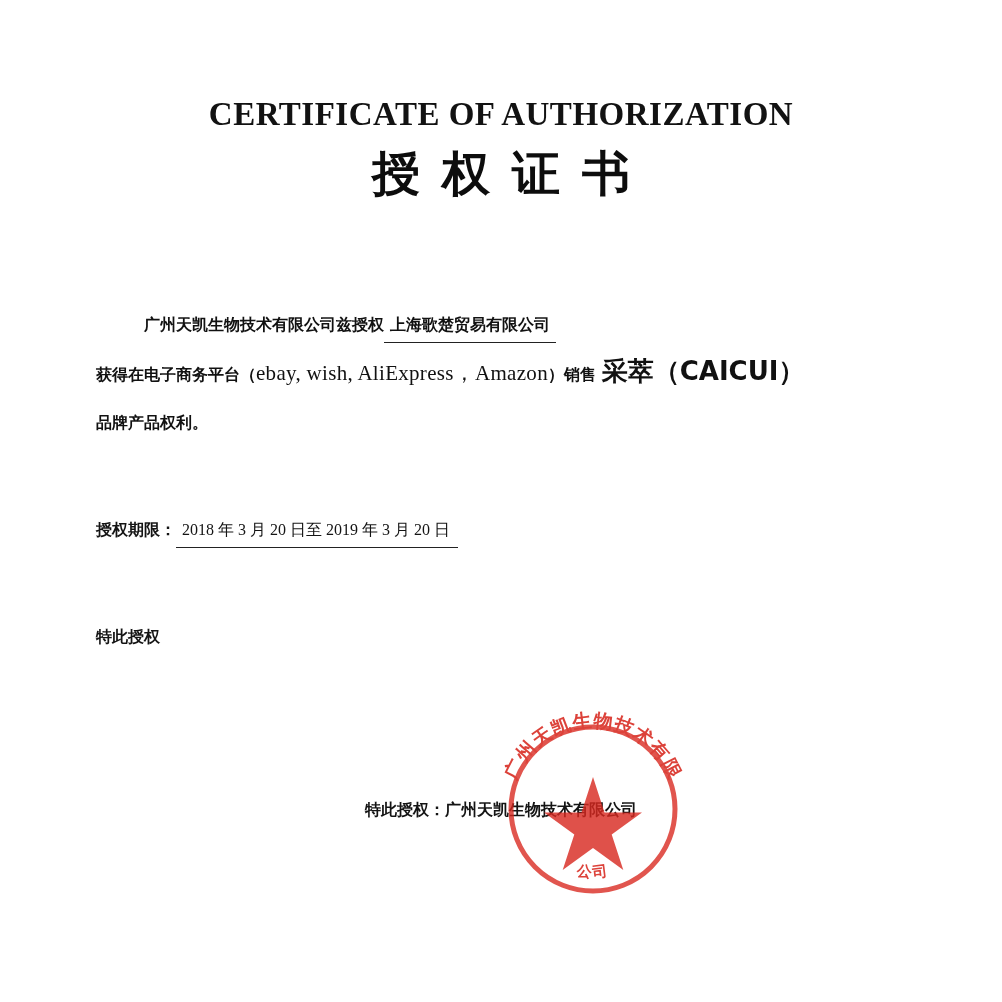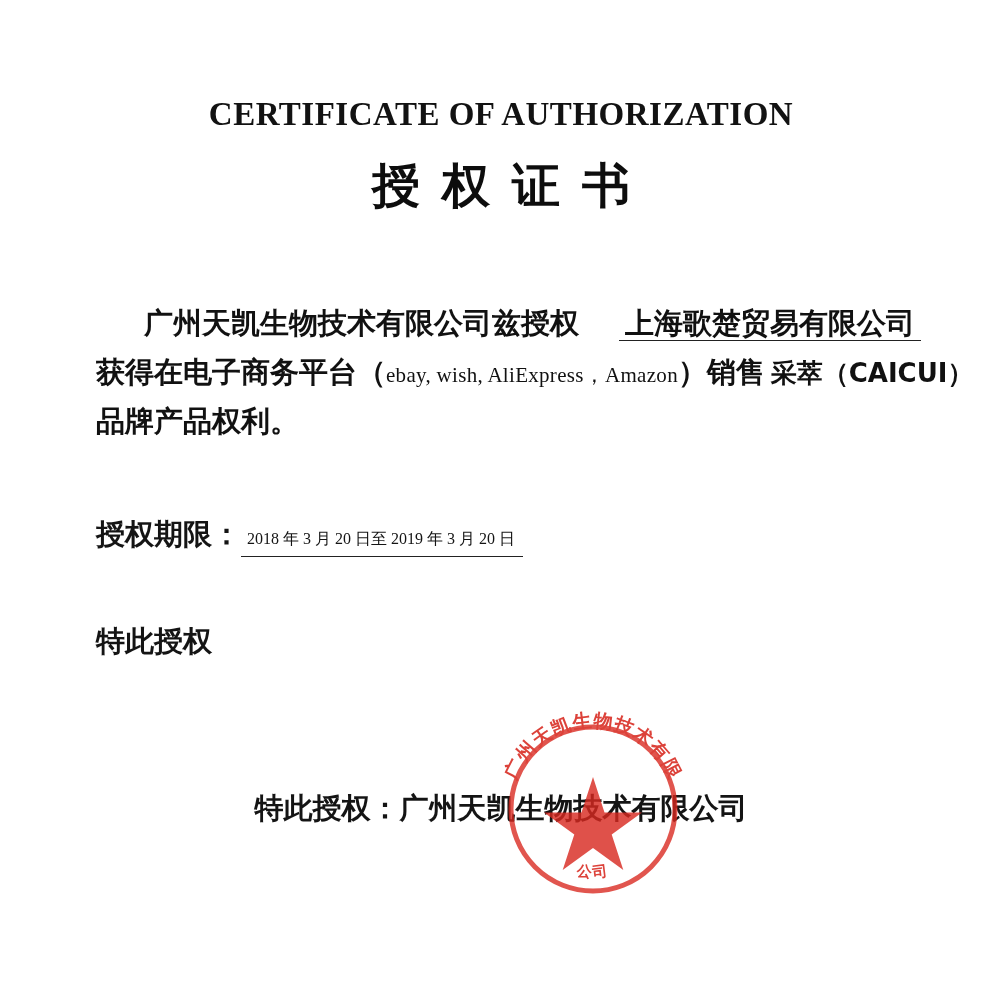--- a/index.html
+++ b/index.html
@@ -42,21 +42,20 @@
     top: 142px;
     left: 0;
     width: 1002px;
     text-align: center;
     font-family: "DejaVu Sans", sans-serif;
     font-weight: bold;
     font-size: 48px;
     letter-spacing: 22px;
     text-indent: 22px;
     color: #0d0d0d;
-    margin-top: 12px;
   }
 
   
   .body-block {
     position: absolute;
     top: 300px;
     left: 96px;
     width: 812px;
     font-size: 23px;
     line-height: 46px;
@@ -68,41 +67,40 @@
   }
 
   .indent {
     display: inline-block;
     width: 48px;
   }
 
   .cn {
     font-family: "DejaVu Sans", sans-serif;
     font-weight: bold;
-    font-size: 29px;
+    font-size: 16px;
   }
 
   .cn-normal {
     font-family: "DejaVu Sans", sans-serif;
     font-weight: bold;
     font-size: 26px;
   }
 
   .en-inline {
     font-family: "Liberation Serif", serif;
     font-size: 21px;
     letter-spacing: 0.3px;
   }
 
   .underlined {
     border-bottom: 1.5px solid #222;
     padding: 0 6px 2px 6px;
     display: inline-block;
     line-height: 30px;
-    margin-left: 40px;
   }
 
   
   .period-line {
     position: absolute;
     top: 515px;
     left: 96px;
     font-size: 23px;
     white-space: nowrap;
   }

